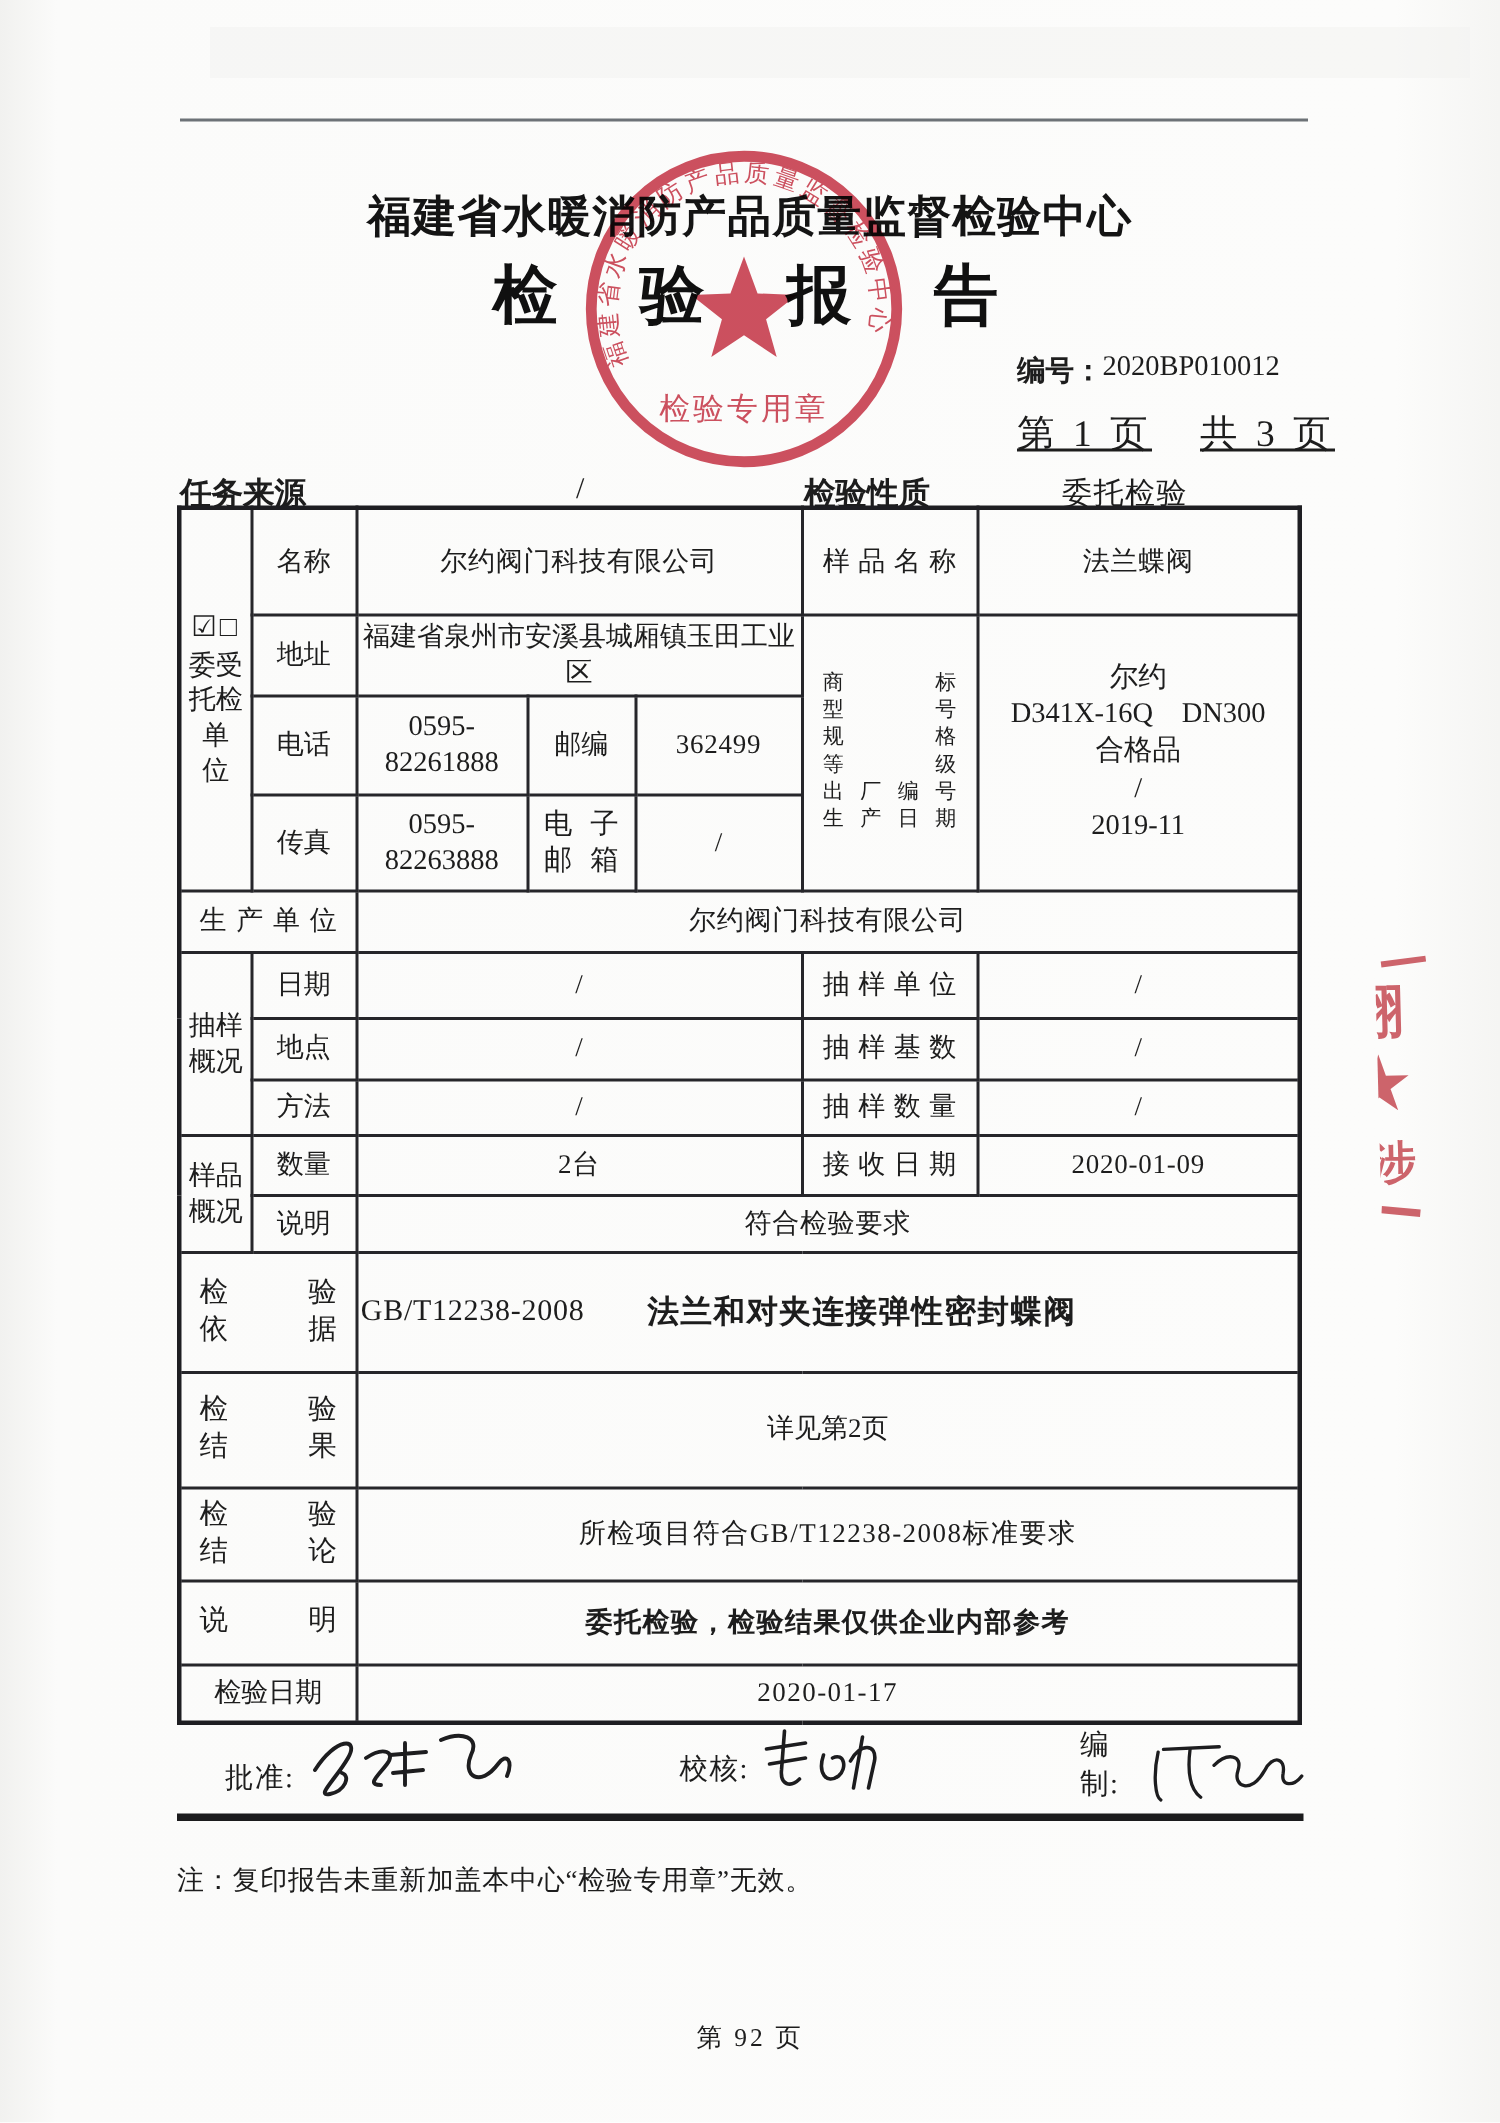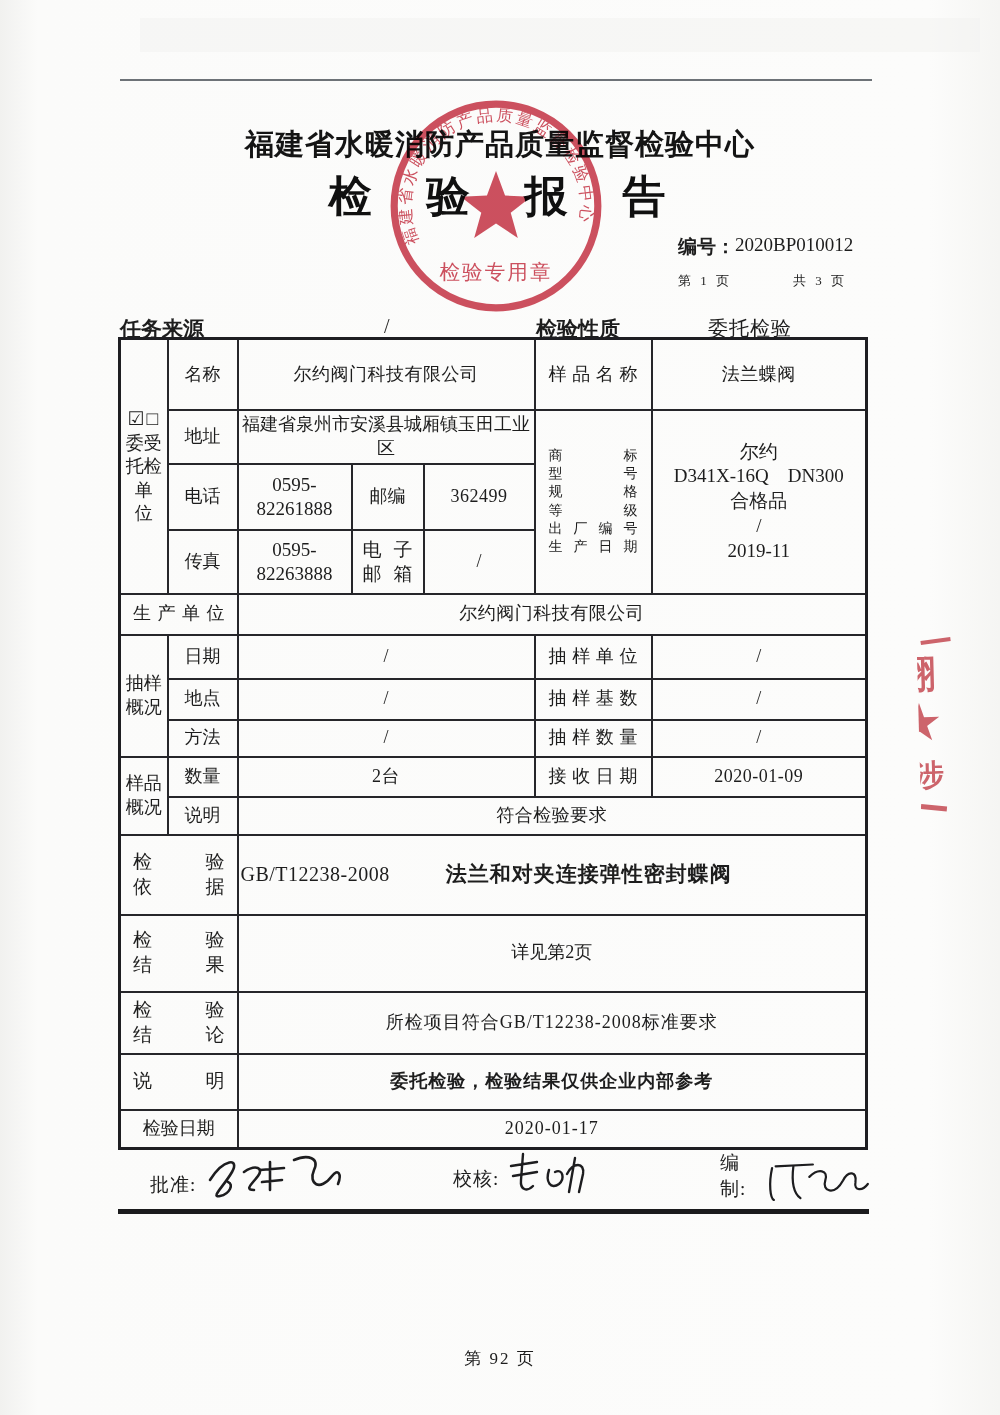--- a/index.html
+++ b/index.html
@@ -11,21 +11,21 @@
   .scanband{position:absolute;left:140px;top:18px;width:840px;height:34px;background:#f2f2f0;opacity:.55;}
   .top-rule{position:absolute;left:120px;top:79px;width:752px;height:2px;background:#6d7277;}
   .title1{position:absolute;left:0;top:125px;width:100%;text-align:center;
     font-family:"Liberation Sans","DejaVu Sans",sans-serif;font-weight:700;font-size:29px;letter-spacing:1px;color:#141414;}
   .title2{position:absolute;left:0;top:168px;width:100%;text-align:center;
     font-family:"Liberation Sans","DejaVu Sans",sans-serif;font-weight:700;font-size:43px;letter-spacing:6px;color:#101010;}
   .seal{position:absolute;left:388px;top:98px;width:216px;height:216px;z-index:6;
     mix-blend-mode:multiply;opacity:.88;}
   .report-no{position:absolute;left:678px;top:234px;font-size:19px;display:flex;gap:0;}
   .report-no .lbl{font-weight:700;}
-  .page-info{position:absolute;left:678px;top:272px;font-size:13px;display:flex;gap:61px;letter-spacing:3px;}
+  .page-info{position:absolute;left:678px;top:272px;font-size:25px;display:flex;gap:32px;letter-spacing:3px;text-decoration:underline;}
   .meta{position:absolute;left:0;top:315px;width:100%;height:32px;}
   .meta span{position:absolute;top:0;}
   .m-task{left:120px;font-family:"Liberation Sans",sans-serif;font-weight:700;font-size:21px;}
   .m-slash{left:384px;font-size:20px;}
   .m-nature{left:536px;font-family:"Liberation Sans",sans-serif;font-weight:700;font-size:21px;}
   .m-entrust{left:708px;font-size:20px;letter-spacing:1px;}
 
   table.form{position:absolute;left:118px;top:337px;width:749px;border-collapse:collapse;table-layout:fixed;}
   table.form td{border:2px solid #26262a;padding:0;text-align:center;vertical-align:middle;
     font-size:18px;line-height:1.3;overflow:hidden;}
@@ -35,21 +35,21 @@
   .party{padding:10px 0;font-size:18px;}
   .party .cb{font-size:19px;letter-spacing:2px;}
   .speclab{padding:10px 0;}
   .speclab .jlabel{padding:0 13px;font-size:14px;}
   .specval{padding:13px 0;font-size:19px;}
   .sideTall{padding:7px 0;font-size:18px;}
   .sideShort{padding:5px 0;font-size:18px;}
   .addrv{font-size:19px;padding:2px 6px;line-height:1.4;}
   .twol{line-height:1.25;font-size:19px;}
   .vleft{text-align:left;padding-left:30px;font-size:20px;}
-  .basisrow{display:flex;align-items:center;text-align:left;padding-left:2px;gap:56px;}
+  .basisrow{display:flex;align-items:center;text-align:left;padding-left:2px;gap:42px;}
   .basis-code{font-size:20px;letter-spacing:.5px;}
   .basis-name{font-size:21px;font-weight:700;letter-spacing:1px;}
   .conc{font-size:19px;letter-spacing:1px;}
   .remarkv{font-size:20px;font-weight:700;letter-spacing:1px;}
   .datev{text-align:left;padding-left:10px;font-size:21px;letter-spacing:1px;}
   .lab2{font-size:19px;}
   .valn{font-size:19px;letter-spacing:.5px;}
   .slash{font-size:20px;}
 
   .sigrow{position:absolute;left:118px;top:1150px;width:750px;height:62px;}
@@ -322,20 +322,21 @@
           <path d="M8 10 C4 28 6 44 10 46"></path>
           <path d="M12 8 L54 6"></path>
           <path d="M32 8 C30 24 32 38 40 44"></path>
           <path d="M50 20 C60 10 72 12 68 24 C64 36 78 42 88 24 C94 12 104 14 102 26 C100 36 110 36 116 28"></path>
         </g>
       </svg>
     </div>
   </div>
 
   <div class="thick-rule"></div>
+  <div class="footnote">注：复印报告未重新加盖本中心“检验专用章”无效。</div>
   <div class="pagenum">第 92 页</div>
 
   <div class="edge-stamp">
     <div class="ebar" style="left:4px;top:2px;width:30px;height:4px;transform:rotate(-6deg);"></div>
     <div class="frag" style="left:-22px;top:8px;font-size:40px;">翻</div>
     <div class="frag" style="left:-20px;top:58px;font-size:46px;">★</div>
     <div class="frag" style="left:-6px;top:118px;font-size:30px;">涉</div>
     <div class="ebar" style="left:0px;top:168px;width:26px;height:5px;transform:rotate(7deg);"></div>
   </div>
 </div>

